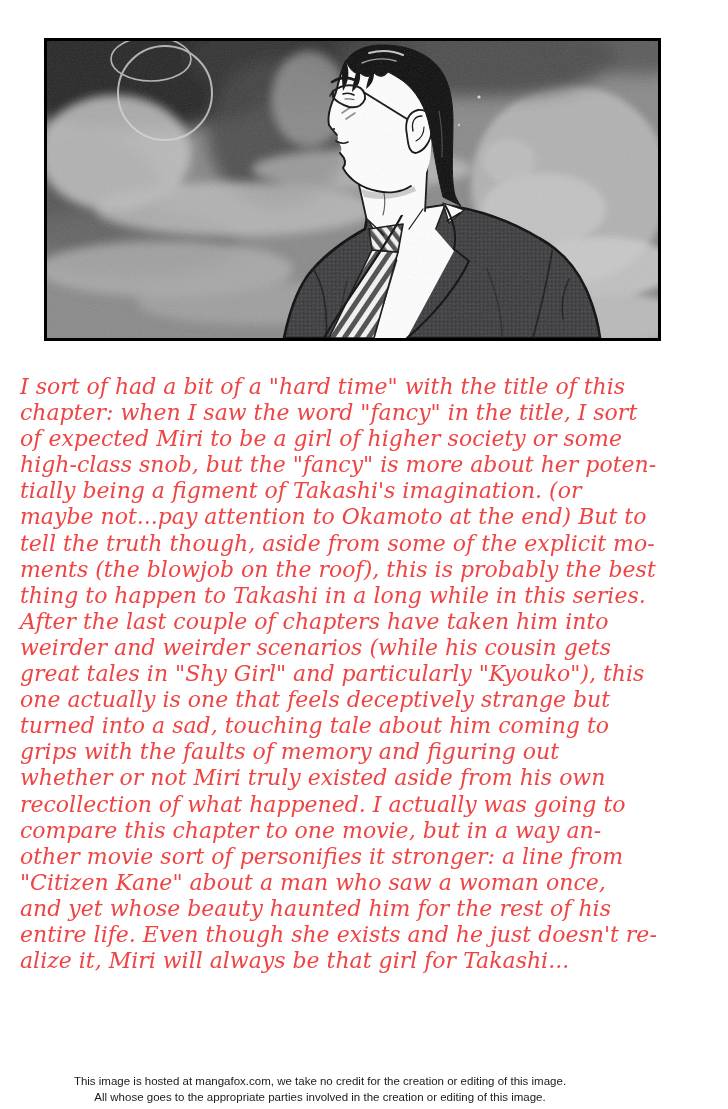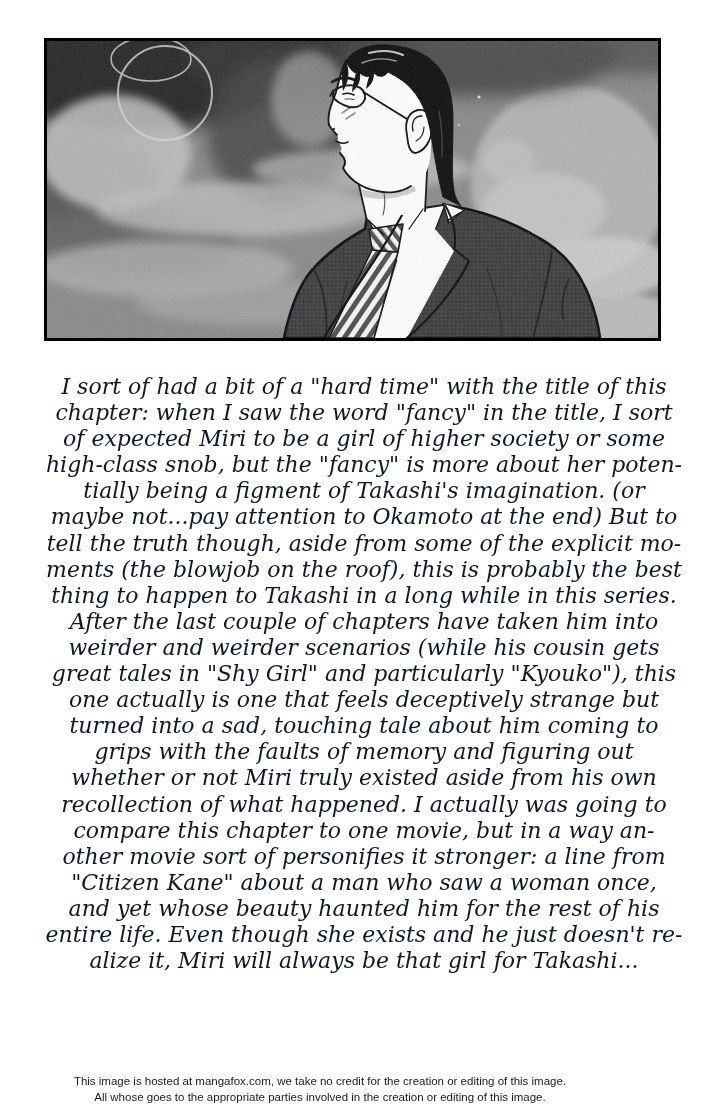--- a/index.html
+++ b/index.html
@@ -16,26 +16,26 @@
     width: 617px; height: 303px;
     border: 3px solid #000;
     box-sizing: border-box;
     background: #8a8a8a;
   }
   .panel-wrap svg { display: block; width: 100%; height: 100%; }
 
   .commentary {
     position: absolute; left: 20px; top: 374px;
     width: 688px;
-    text-align: center;
+    text-align: left;
     font-family: "DejaVu Serif", serif;
     font-style: italic;
     font-size: 22px;
     line-height: 26.1px;
-    color: #0f172a;
+    color: #ef4444;
     white-space: pre;
     letter-spacing: 0px;
   }
 
   .footer {
     position: absolute; left: 0; top: 1073px;
     width: 640px;
     text-align: center;
     font-family: "Liberation Sans", sans-serif;
     font-size: 11.5px;

